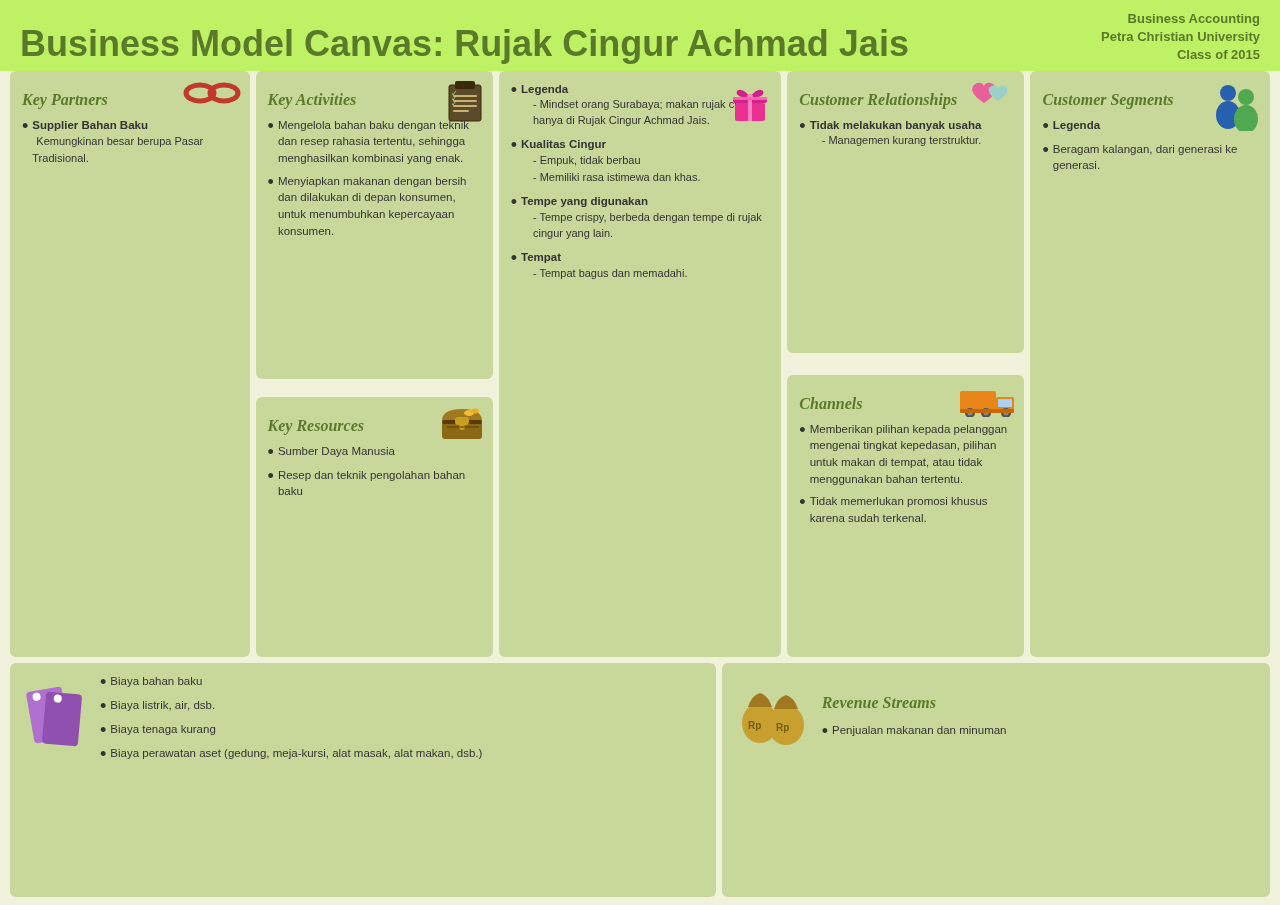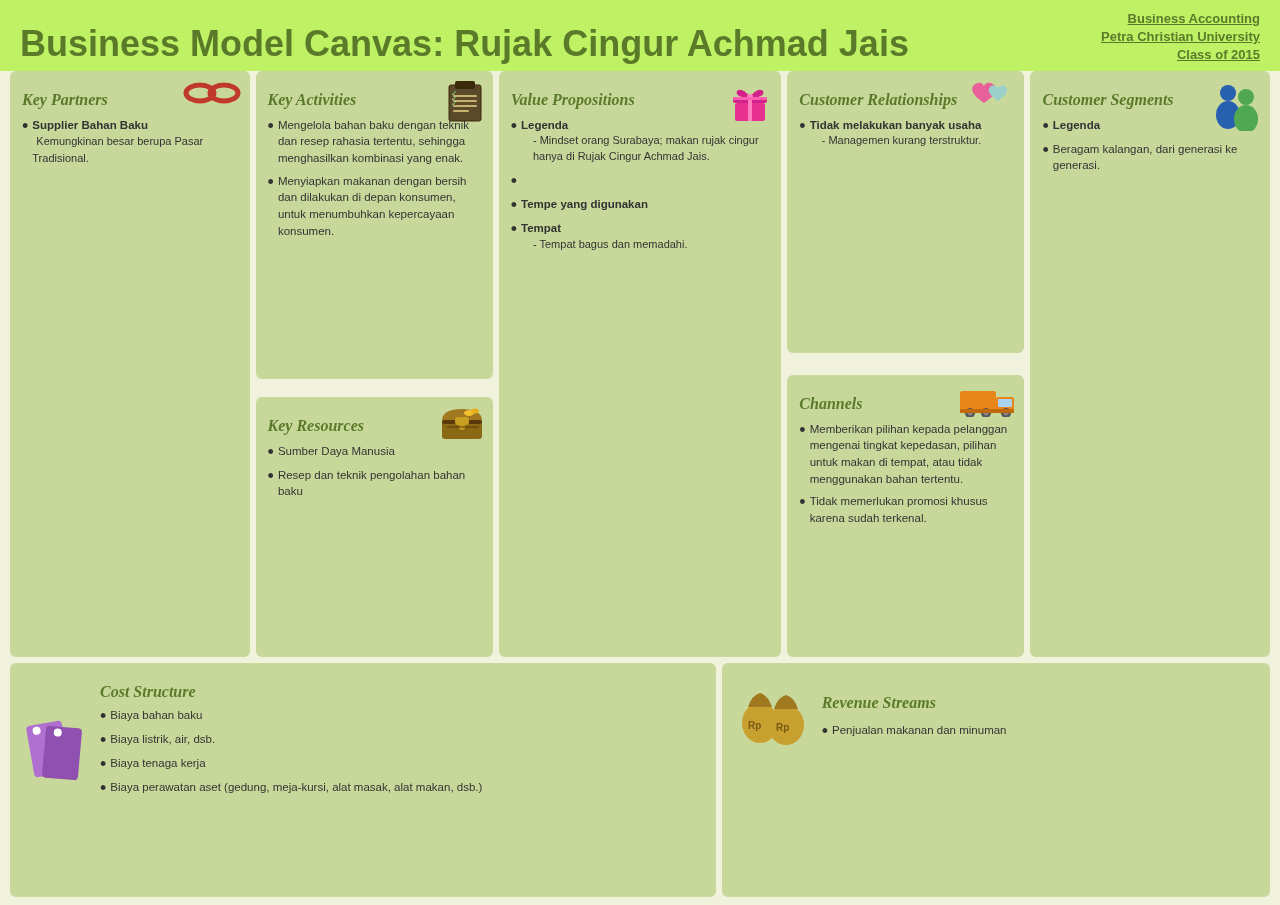--- a/index.html
+++ b/index.html
@@ -30,21 +30,20 @@
       font-weight: bold;
       color: #5a7a2a;
       font-family: Arial, sans-serif;
     }
     .header-right {
       text-align: right;
       font-size: 13px;
       color: #5a7a2a;
       font-weight: bold;
       line-height: 1.4;
-      text-decoration: underline;
     }
 
     
     .canvas-area {
       flex: 1;
       display: flex;
       flex-direction: column;
       padding: 0 10px 8px 10px;
       gap: 6px;
     }
@@ -232,21 +231,20 @@
             <div class="bullet-item">
               <span class="bullet">•</span>
               <span>Resep dan teknik pengolahan bahan baku</span>
             </div>
           </div>
         </div>
 
       </div>
 
       <div class="cell col-value-props">
-        <div class="cell-title">Value Propositions</div>
 
         <div class="icon-area">
           <svg width="46" height="46" viewBox="0 0 46 46">
             <rect x="6" y="18" width="34" height="6" rx="2" fill="#d4208a"></rect>
             <rect x="8" y="24" width="30" height="18" rx="2" fill="#e83090"></rect>
             <rect x="21" y="18" width="4" height="24" fill="#ff80c0"></rect>
 
             <path d="M23 18 Q15 8 10 12 Q8 16 15 18 Z" fill="#d4208a"></path>
             <path d="M23 18 Q31 8 36 12 Q38 16 31 18 Z" fill="#d4208a"></path>
             <circle cx="23" cy="18" r="3" fill="#ff80c0"></circle>
@@ -257,25 +255,31 @@
         <div class="cell-content">
           <div class="bullet-item">
             <span class="bullet">•</span>
             <div>
               <strong>Legenda</strong>
               <div class="sub-item">- Mindset orang Surabaya; makan rujak cingur hanya di Rujak Cingur Achmad Jais.</div>
             </div>
           </div>
           <div class="bullet-item">
             <span class="bullet">•</span>
+            <div>
+              <strong>Kualitas Cingur</strong>
+              <div class="sub-item">- Empuk, tidak berbau</div>
+              <div class="sub-item">- Memiliki rasa istimewa dan khas.</div>
+            </div>
           </div>
           <div class="bullet-item">
             <span class="bullet">•</span>
             <div>
               <strong>Tempe yang digunakan</strong>
+              <div class="sub-item">- Tempe crispy, berbeda dengan tempe di rujak cingur yang lain.</div>
             </div>
           </div>
           <div class="bullet-item">
             <span class="bullet">•</span>
             <div>
               <strong>Tempat</strong>
               <div class="sub-item">- Tempat bagus dan memadahi.</div>
             </div>
           </div>
         </div>
@@ -373,33 +377,32 @@
             <svg width="70" height="80" viewBox="0 0 70 80">
 
               <rect x="8" y="10" width="36" height="52" rx="4" fill="#b070d0" transform="rotate(-10 26 36)"></rect>
               <circle cx="18" cy="16" r="4" fill="white" transform="rotate(-10 26 36)"></circle>
 
               <rect x="22" y="14" width="36" height="52" rx="4" fill="#9050b0" transform="rotate(5 40 40)"></rect>
               <circle cx="34" cy="20" r="4" fill="white" transform="rotate(5 40 40)"></circle>
             </svg>
           </div>
           <div class="cost-text-area">
-            <div class="cell-title" style="margin-bottom:6px;">Cost Structure</div>
             <div class="cell-content">
               <div class="bullet-item">
                   <span class="bullet">•</span>
                   <span>Biaya bahan baku</span>
                 </div>
               <div class="bullet-item">
                   <span class="bullet">•</span>
                   <span>Biaya listrik, air, dsb.</span>
                 </div>
               <div class="bullet-item">
                   <span class="bullet">•</span>
-                  <span>Biaya tenaga kerja</span>
+                  <span>Biaya tenaga kurang</span>
                 </div>
               <div class="bullet-item">
                   <span class="bullet">•</span>
                   <span>Biaya perawatan aset (gedung, meja-kursi, alat masak, alat makan, dsb.)</span>
                 </div>
             </div>
           </div>
         </div>
       </div>
 

